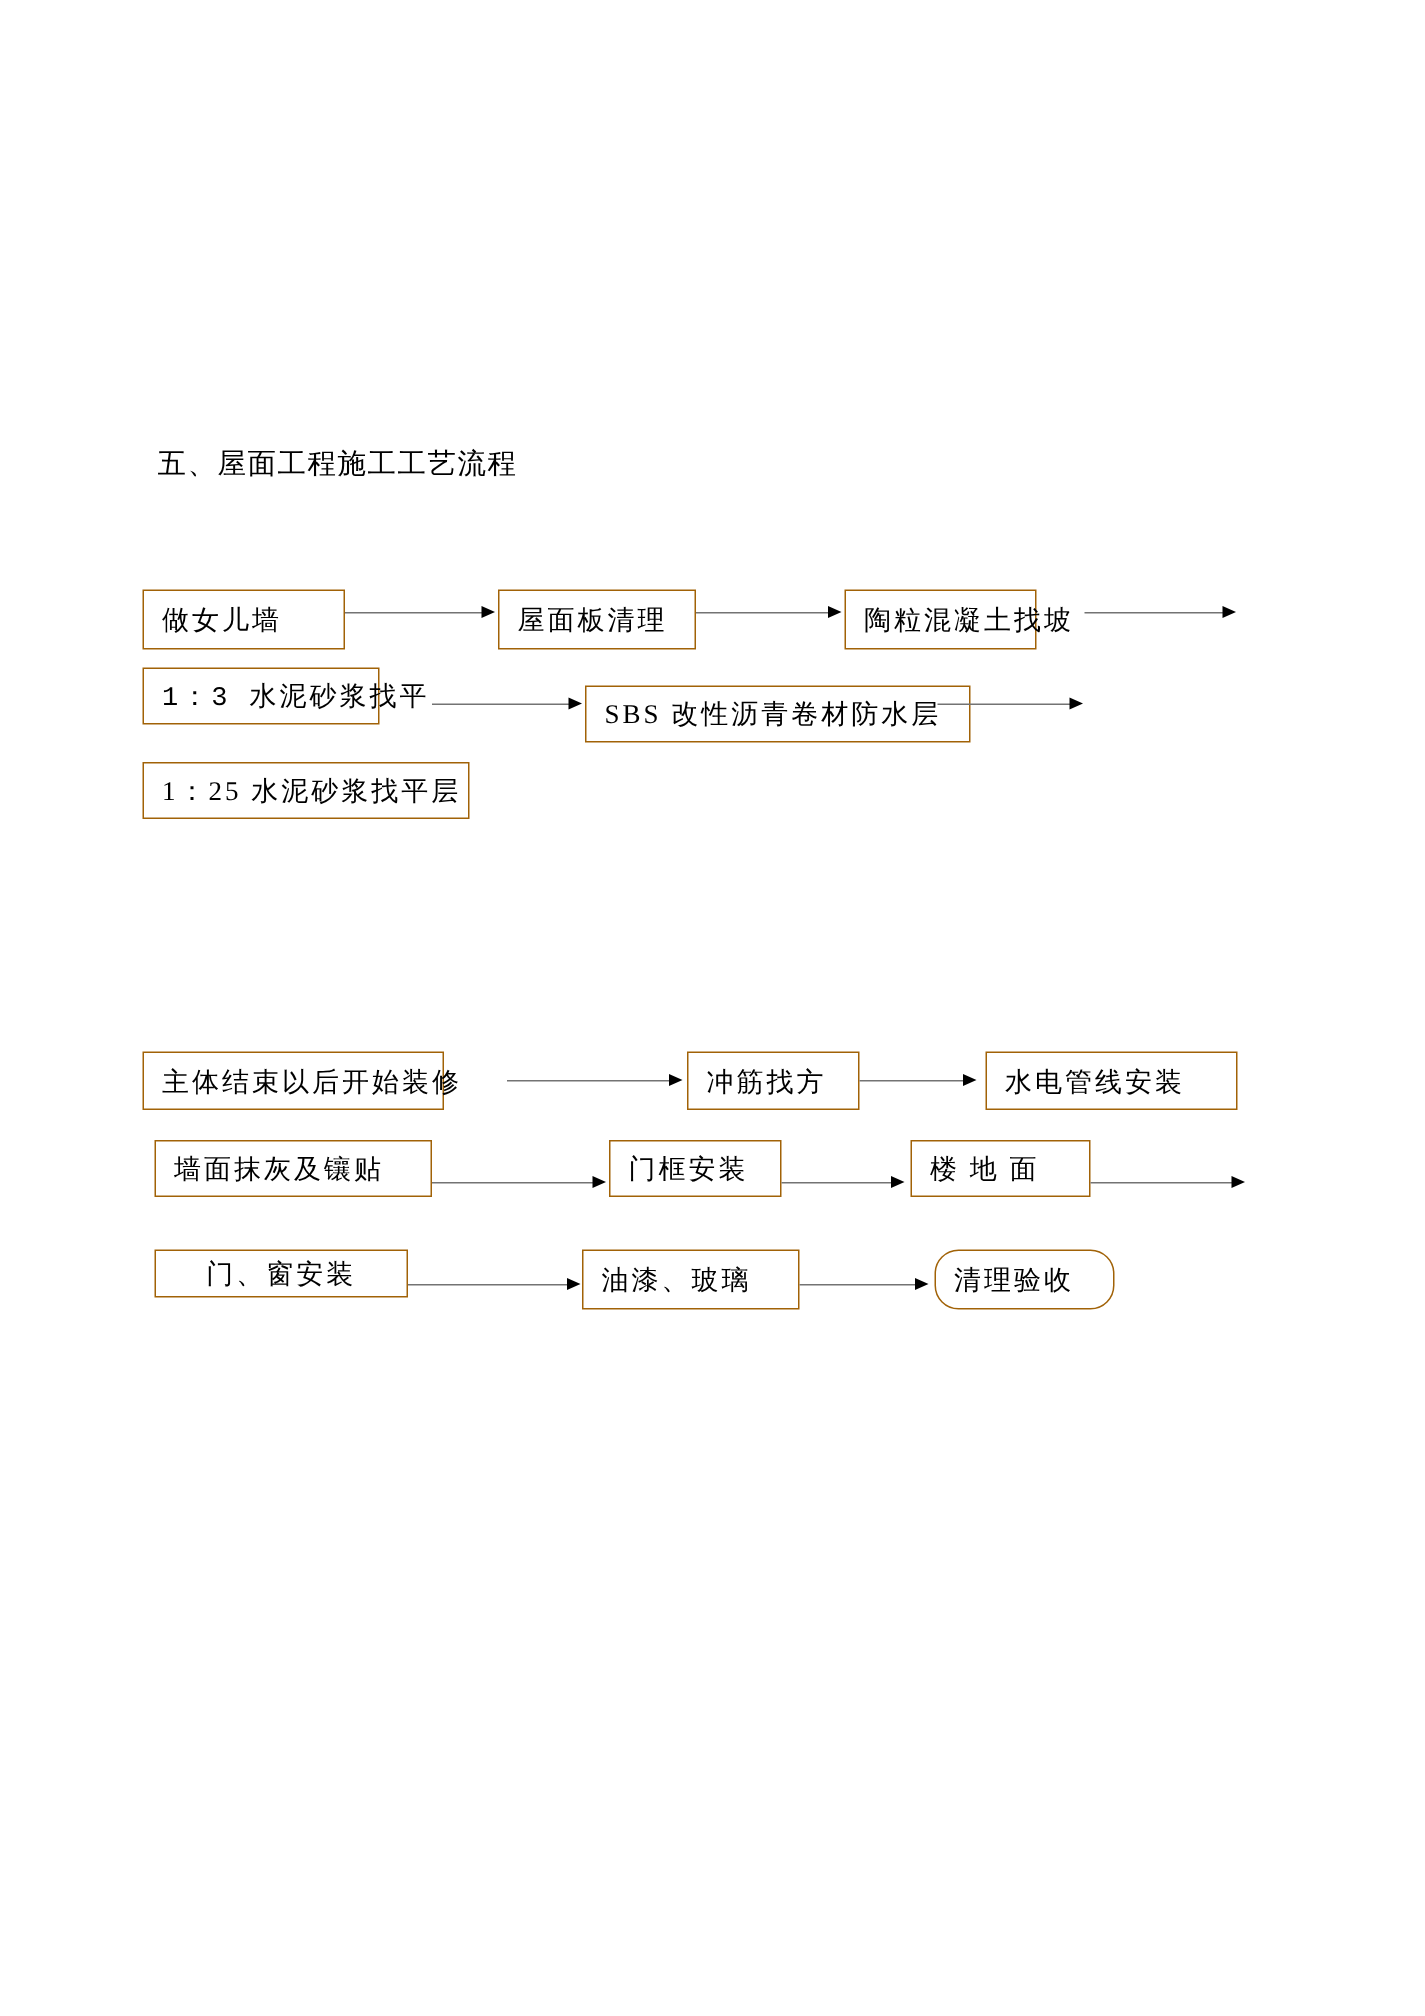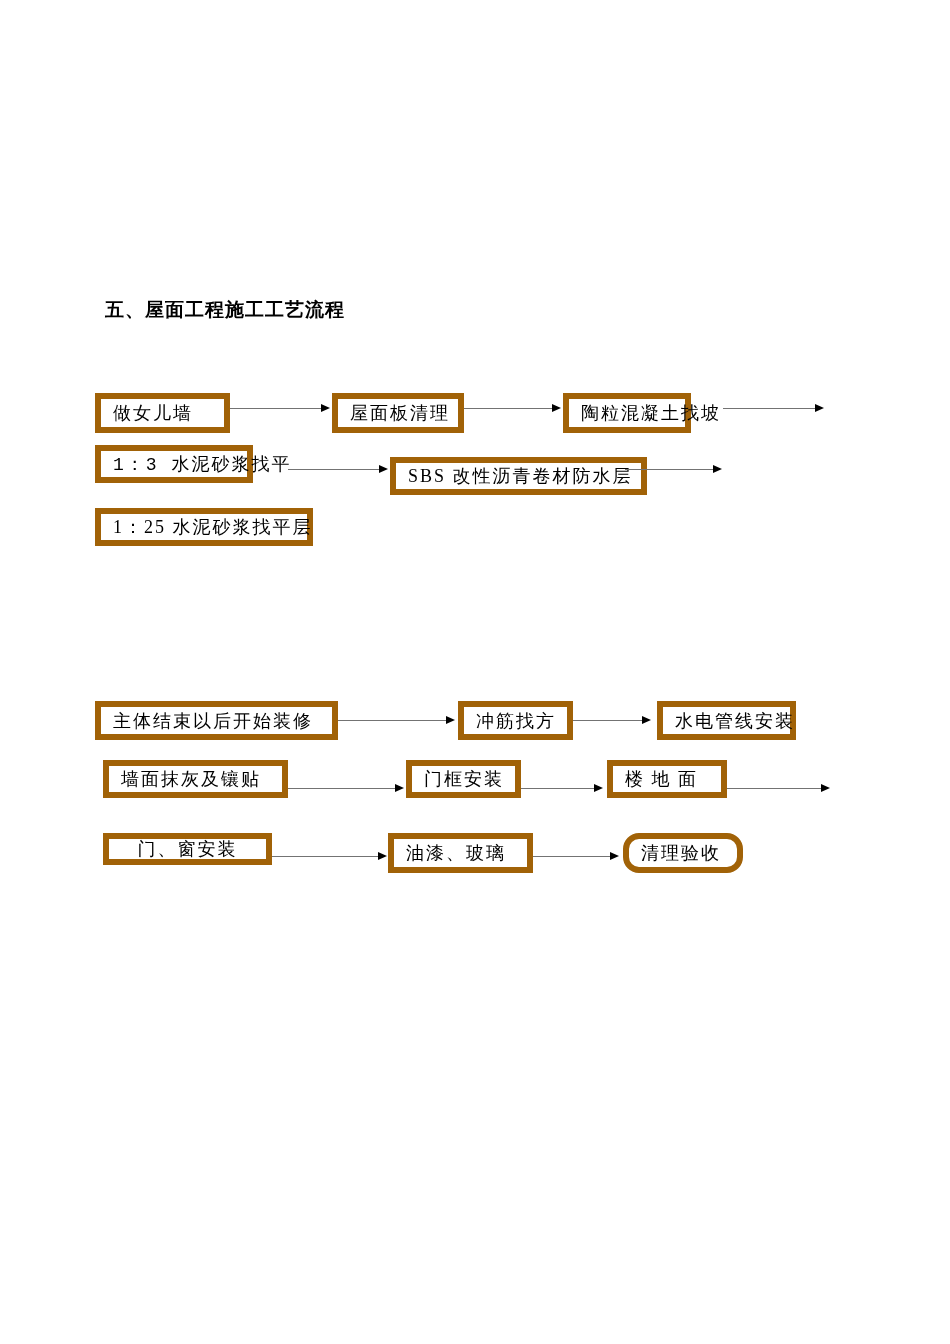--- a/index.html
+++ b/index.html
@@ -8,31 +8,31 @@
     width:950px;height:1344px;
     background:#ffffff;
     color:#000;
     font-family:"Liberation Serif", serif;
     overflow:hidden;
   }
   .heading{
     position:absolute;
     margin:0;
     font-family:"Liberation Sans", sans-serif;
-    font-weight:bold;
+    font-weight:normal;
     font-size:19px;
     line-height:24px;
     letter-spacing:1px;
     white-space:nowrap;
     color:#000;
   }
   .box{
     position:absolute;
     box-sizing:border-box;
-    border:6px solid #a16207;
+    border:1px solid #a16207;
     background:#ffffff;
     display:flex;
     align-items:center;
     padding-left:12px;
     font-size:18px;
     letter-spacing:2px;
     white-space:nowrap;
     color:#000;
   }
   .box.center{justify-content:center;padding-left:0;}
@@ -78,31 +78,31 @@
   </div>
   <div class="box" style="left:390px;top:457px;width:257px;height:38px;">SBS 改性沥青卷材防水层</div>
   <div class="arrow" style="left:625px;top:469px;width:97px;">
     <i class="line"></i>
     <i class="head"></i>
   </div>
 
   <div class="box" style="left:95px;top:508px;width:218px;height:38px;">1：25 水泥砂浆找平层</div>
 
 
-  <div class="box" style="left:95px;top:701px;width:243px;height:39px;">主体结束以后开始装修</div>
+  <div class="box" style="left:95px;top:701px;width:201px;height:39px;">主体结束以后开始装修</div>
   <div class="arrow" style="left:338px;top:720px;width:117px;">
     <i class="line"></i>
     <i class="head"></i>
   </div>
   <div class="box" style="left:458px;top:701px;width:115px;height:39px;">冲筋找方</div>
   <div class="arrow" style="left:573px;top:720px;width:78px;">
     <i class="line"></i>
     <i class="head"></i>
   </div>
-  <div class="box" style="left:657px;top:701px;width:139px;height:39px;">水电管线安装</div>
+  <div class="box" style="left:657px;top:701px;width:168px;height:39px;">水电管线安装</div>
 
   <div class="box" style="left:103px;top:760px;width:185px;height:38px;">墙面抹灰及镶贴</div>
   <div class="arrow" style="left:288px;top:788px;width:116px;">
     <i class="line"></i>
     <i class="head"></i>
   </div>
   <div class="box" style="left:406px;top:760px;width:115px;height:38px;">门框安装</div>
   <div class="arrow" style="left:521px;top:788px;width:82px;">
     <i class="line"></i>
     <i class="head"></i>

